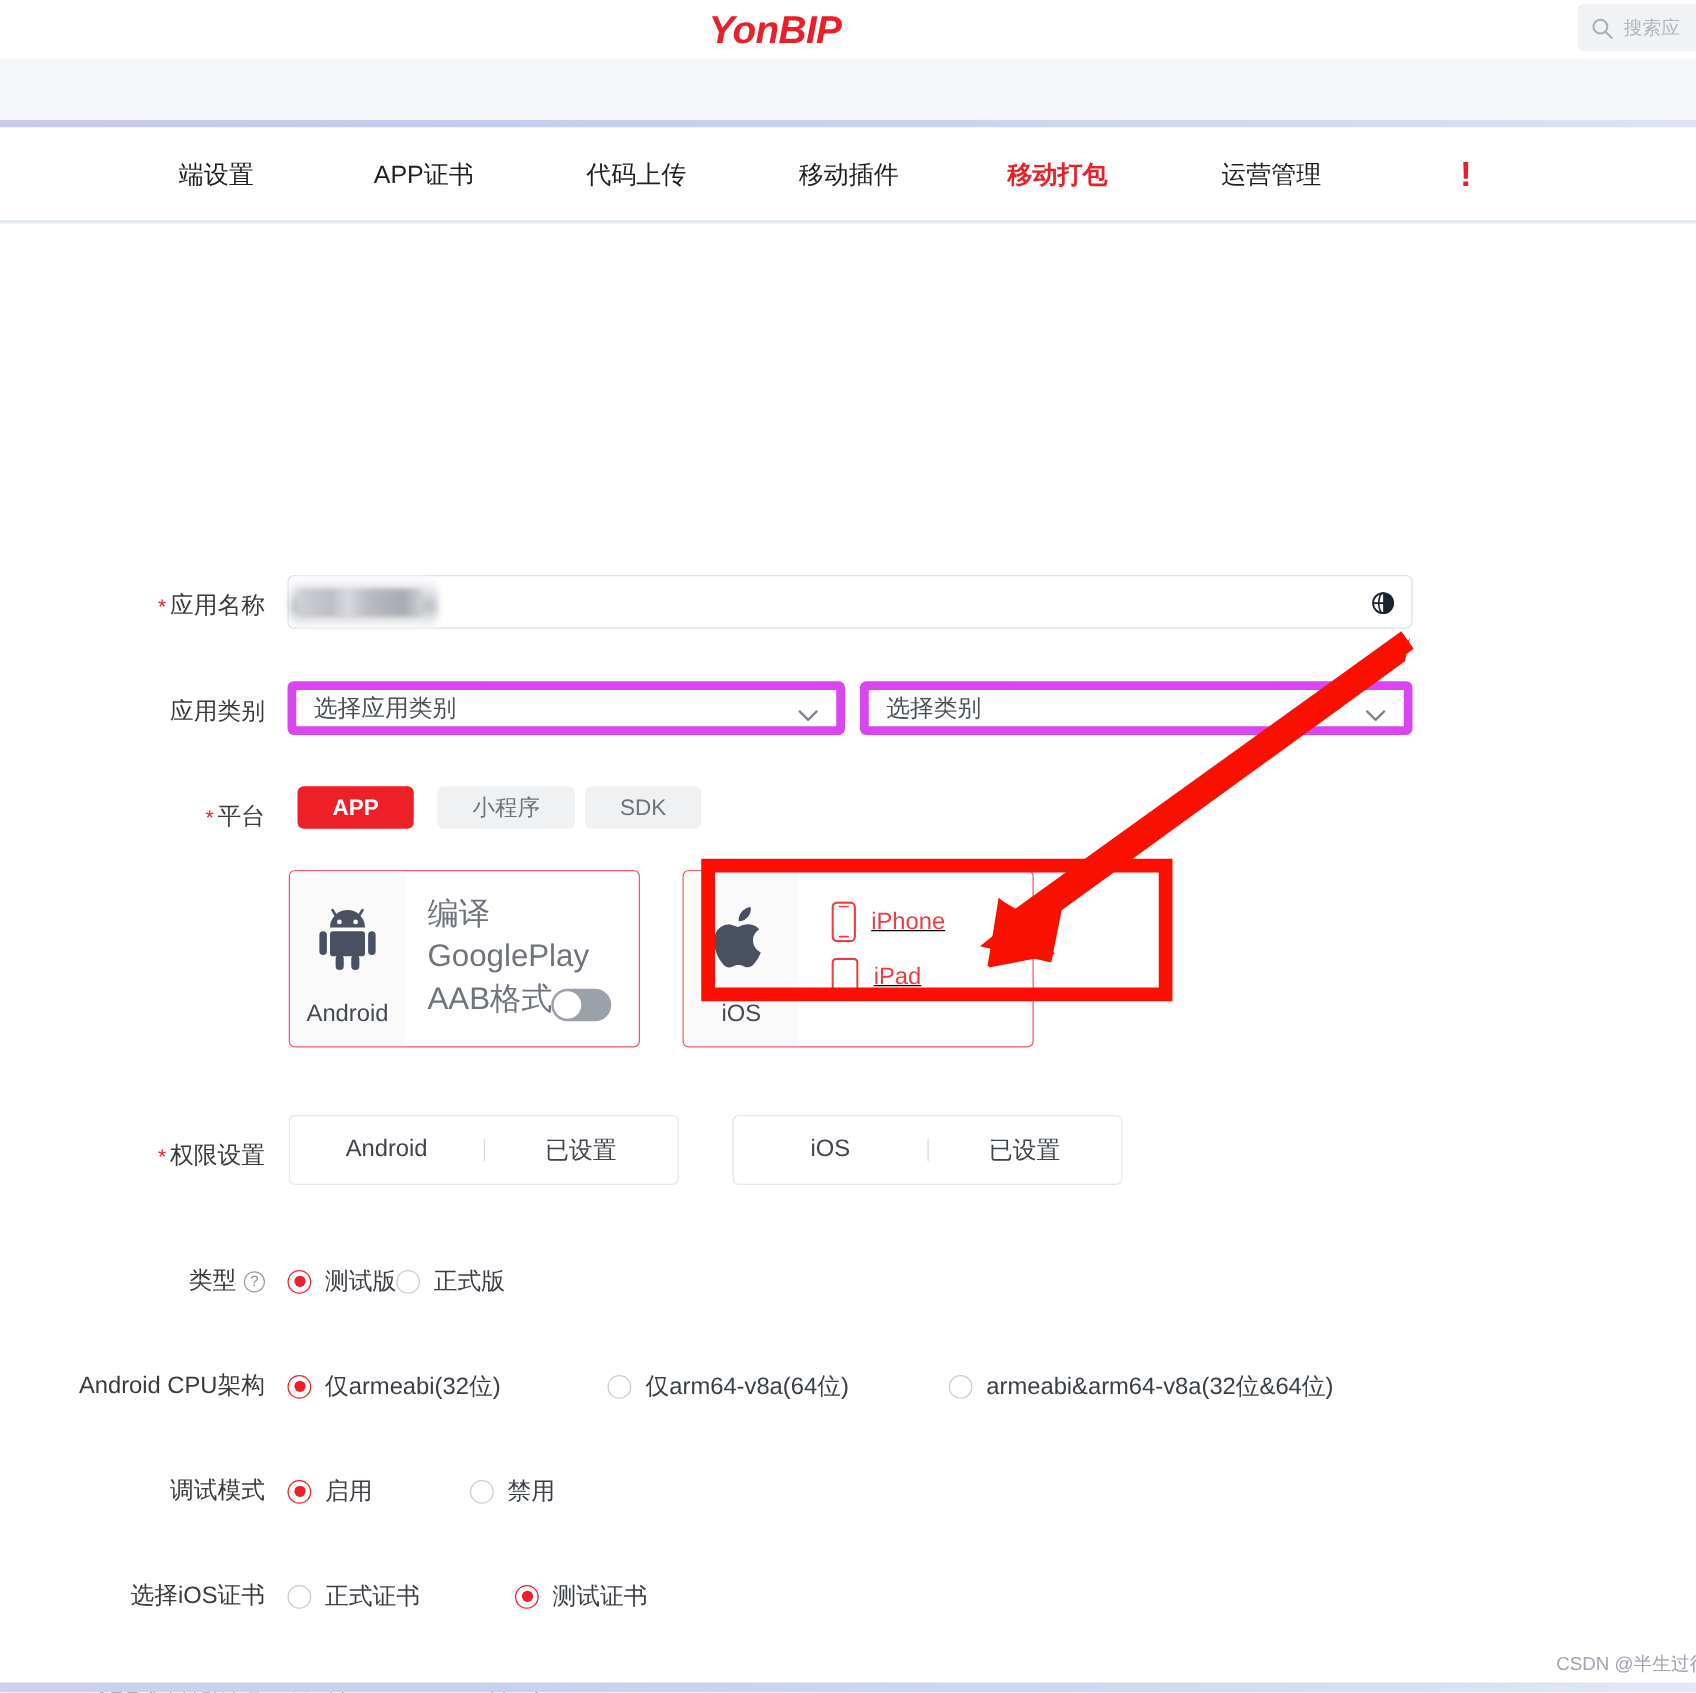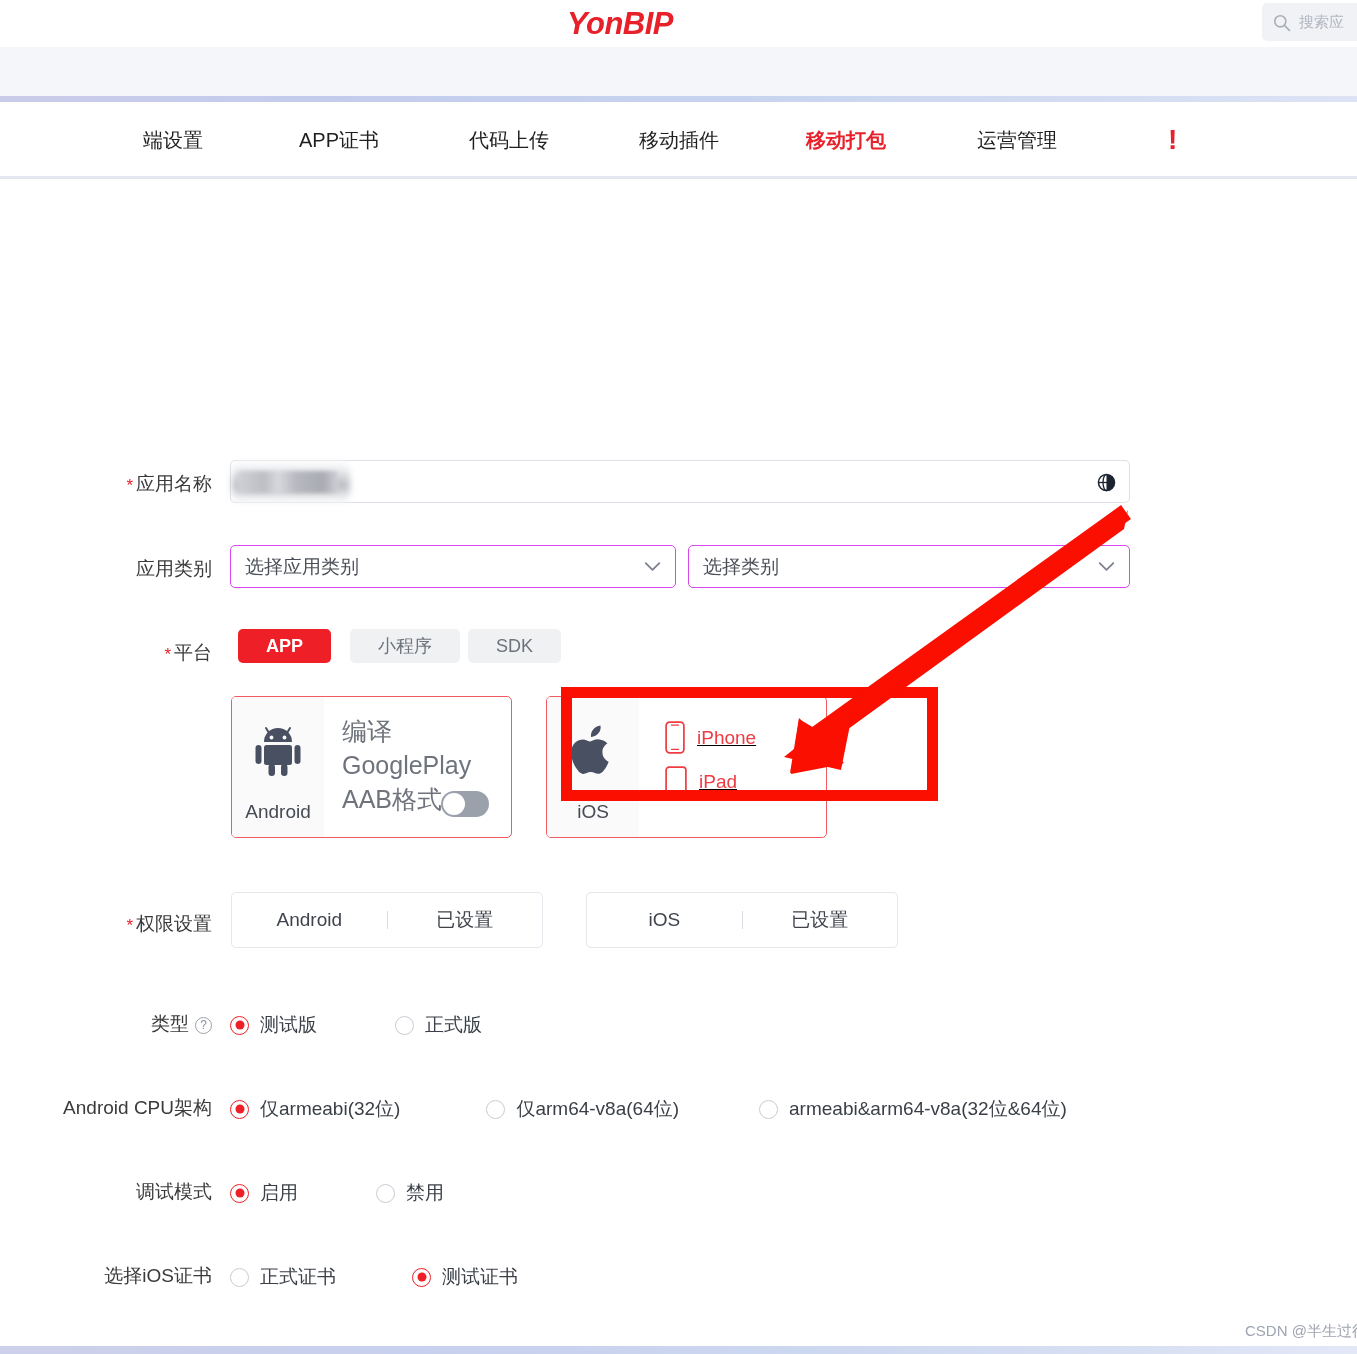--- a/index.html
+++ b/index.html
@@ -88,21 +88,21 @@
     filter: blur(3px);
   }
   .redaction2 {
     position: absolute; left: 238px; top: 292px; width: 100px; height: 22px;
     background: linear-gradient(90deg,#cfd1d6 0%, #bcbec4 26%, #d8d9de 40%, #b7b9bf 58%, #a9abb2 85%, #cfd1d6 100%);
     filter: blur(2.2px); border-radius: 3px;
   }
 
   
   .select {
-    position: absolute; height: 43px; border: 1px solid #d946ef; border-radius: 5px;
+    position: absolute; height: 43px; border: 7px solid #d946ef; border-radius: 5px;
     background: #fff; display: flex; align-items: center; padding: 0 14px;
     font-size: 19px; color: #4a4f57; cursor: pointer;
   }
   .chev { position: absolute; right: 14px; top: 15px; width: 17px; height: 11px; }
 
   
   .pill {
     position: absolute; height: 34px; border-radius: 5px;
     display: flex; align-items: center; justify-content: center;
     font-size: 18px; cursor: pointer; padding: 0 28px;
@@ -313,21 +313,21 @@
     <div class="perm-btn" style="left:586px; top:713px; width:312px;">
       <span class="pname">iOS</span>
       <span class="pdiv"></span>
       <span class="pstat">已设置</span>
     </div>
 
     <div class="lbl" style="left:0; top:832px; width:212px;">
       <span>类型</span><span class="qmark">?</span>
     </div>
     <div class="radio-grp" style="left:230px; top:833px;">
-      <label class="radio on" style="margin-right:78px;">
+      <label class="radio on" style="">
         <span class="dot"></span>
         <span class="rtext">测试版</span>
       </label>
       <label class="radio">
         <span class="dot"></span>
         <span class="rtext">正式版</span>
       </label>
     </div>
 
     <div class="lbl" style="left:0; top:916px; width:212px;">Android CPU架构</div>

